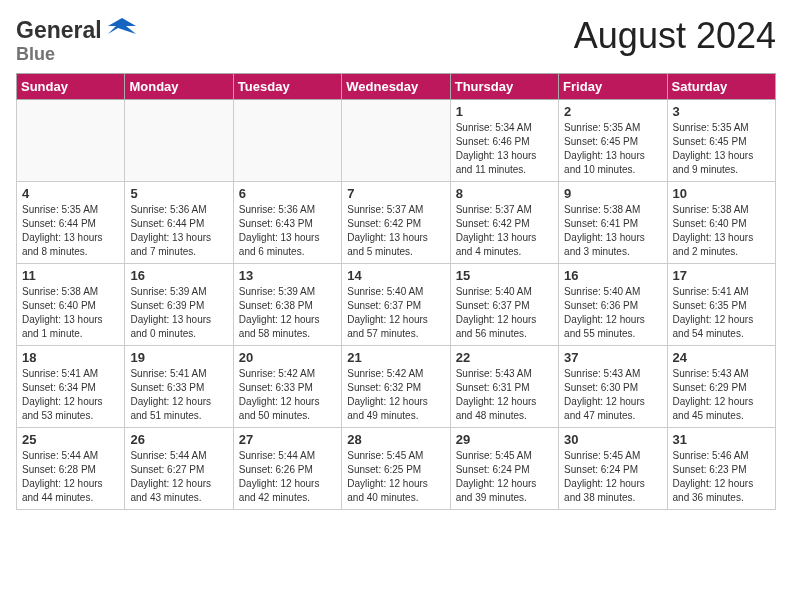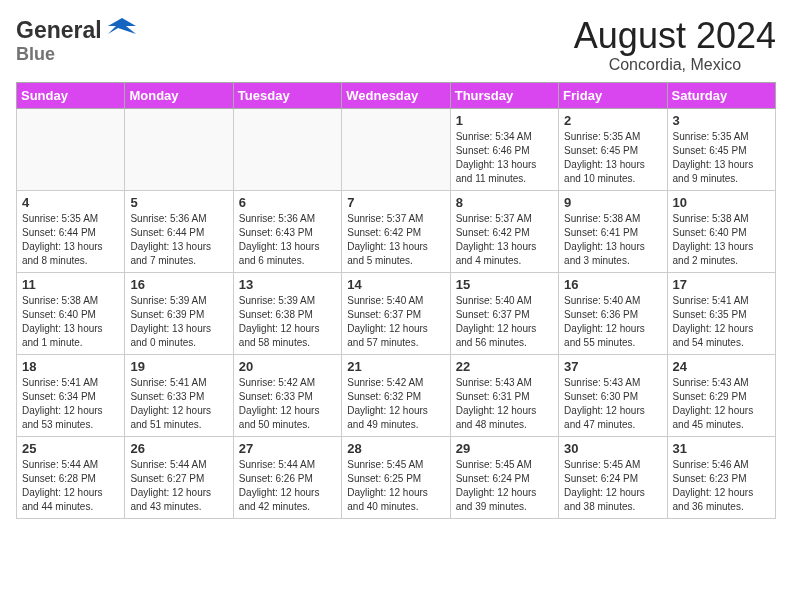--- a/index.html
+++ b/index.html
@@ -87,40 +87,39 @@
       color: #333;
       line-height: 1.4;
     }
     tr:nth-child(even) td {
       background-color: #f5f5f5;
     }
     tr:nth-child(odd) td {
       background-color: #fff;
     }
     tr:first-child th {
-      background-color: #d946ef;
+      background-color: #be185d;
     }
   </style>
 </head>
 <body>
 
 <div class="header">
   <div class="logo">
     <div>
       <span class="logo-text-general">General</span>
       <svg class="logo-bird" viewBox="0 0 28 22" xmlns="http://www.w3.org/2000/svg">
         <polygon points="14,2 28,10 18,10 28,18 10,12 0,18 8,10 0,10" fill="#1565c0"></polygon>
       </svg>
       <br>
       <span class="logo-text-blue">Blue</span>
     </div>
   </div>
   <div class="title-block">
     <div class="month-year">August 2024</div>
-    <div class="location">Concordia, Mexico</div>
   </div>
 </div>
 
 <table class="calendar">
   <thead>
     <tr>
       <th>Sunday</th>
       <th>Monday</th>
       <th>Tuesday</th>
       <th>Wednesday</th>

